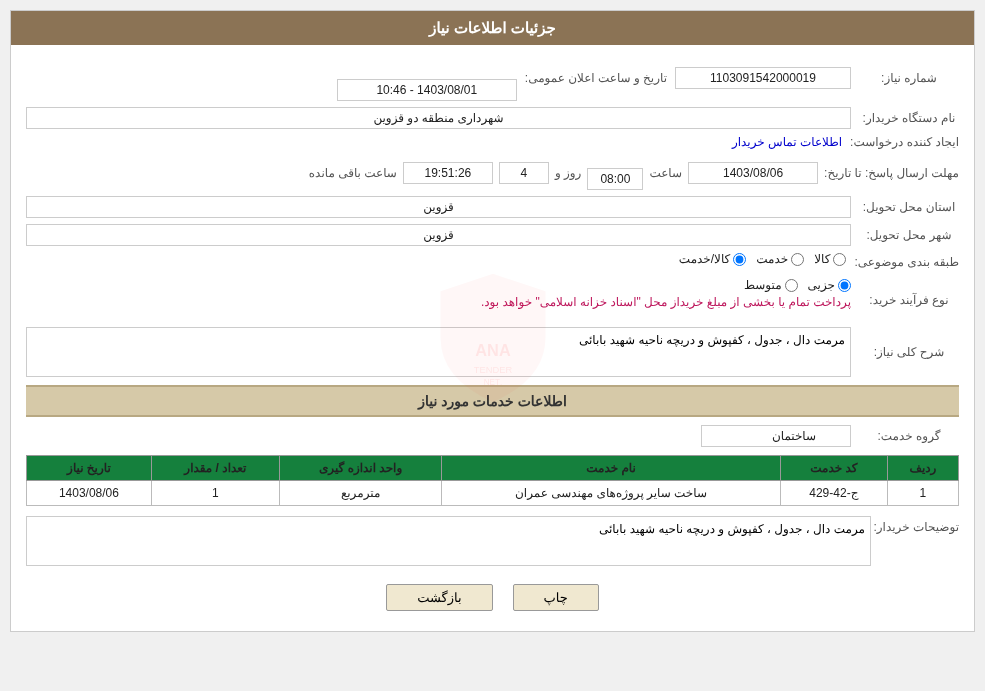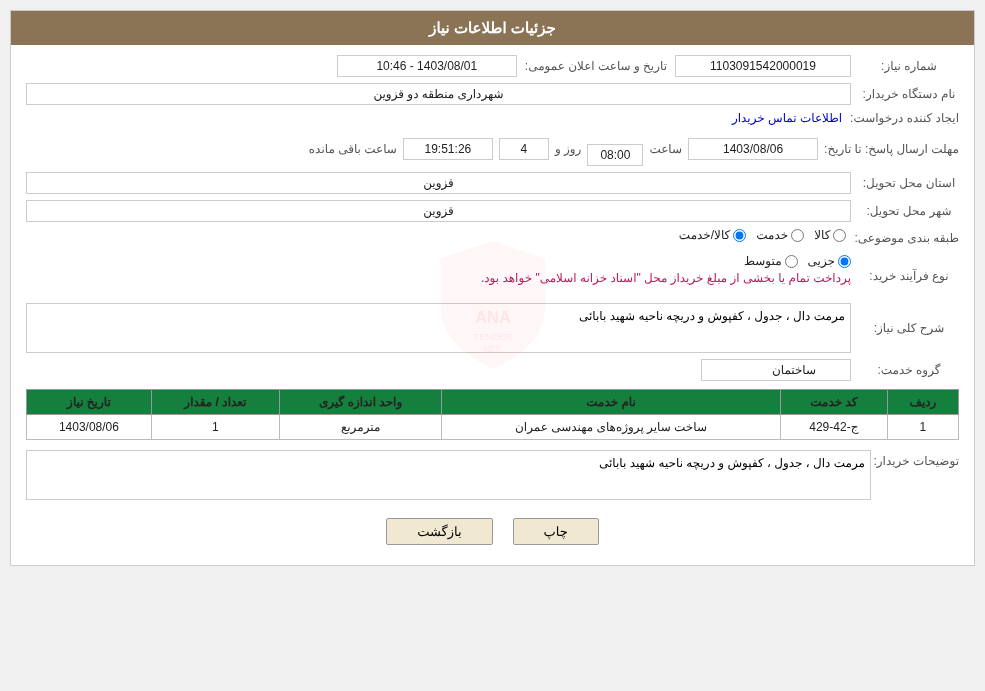--- a/index.html
+++ b/index.html
@@ -185,21 +185,21 @@
         <path d="M50 5 L95 20 L95 60 Q95 95 50 115 Q5 95 5 60 L5 20 Z" fill="red" opacity="0.3"></path>
         <text x="50" y="75" font-size="14" text-anchor="middle" fill="red" font-weight="bold">ANA</text>
         <text x="50" y="90" font-size="8" text-anchor="middle" fill="red">TENDER</text>
         <text x="50" y="100" font-size="7" text-anchor="middle" fill="red">.NET</text>
       </svg>
 
       <div class="row-flex">
         <span class="label">شماره نیاز:</span>
         <div class="value-box" style="width:176px;">1103091542000019</div>
         <span class="label">تاریخ و ساعت اعلان عمومی:</span>
-        <div class="value-box" style="width:180px;">1403/08/01 - 10:46</div>
+        <div class="value-box" style="width:180px;margin-top:24px;">1403/08/01 - 10:46</div>
       </div>
 
       <div class="row-flex">
         <span class="label">نام دستگاه خریدار:</span>
         <div class="value-box wide">شهرداری منطقه دو قزوین</div>
       </div>
 
       <div class="row-flex">
         <span class="label">ایجاد کننده درخواست:</span>
         <a class="contact-link">اطلاعات تماس خریدار</a>
@@ -259,20 +259,21 @@
           </div>
           <div class="purchase-note">پرداخت تمام یا بخشی از مبلغ خریداز محل "اسناد خزانه اسلامی" خواهد بود.</div>
         </div>
       </div>
 
       <div class="row-flex">
         <span class="label">شرح کلی نیاز:</span>
         <textarea class="textarea-box" style="height: 45px;">مرمت دال ، جدول ، کفپوش و دریچه ناحیه شهید بابائی</textarea>
       </div>
 
+      <div class="section-header">اطلاعات خدمات مورد نیاز</div>
 
       <div class="service-group-row">
         <span class="label">گروه خدمت:</span>
         <div class="value-box" style="width:150px;padding-left:44px;">ساختمان</div>
       </div>
 
       <div class="table-container">
         <table>
           <thead>
             <tr>

